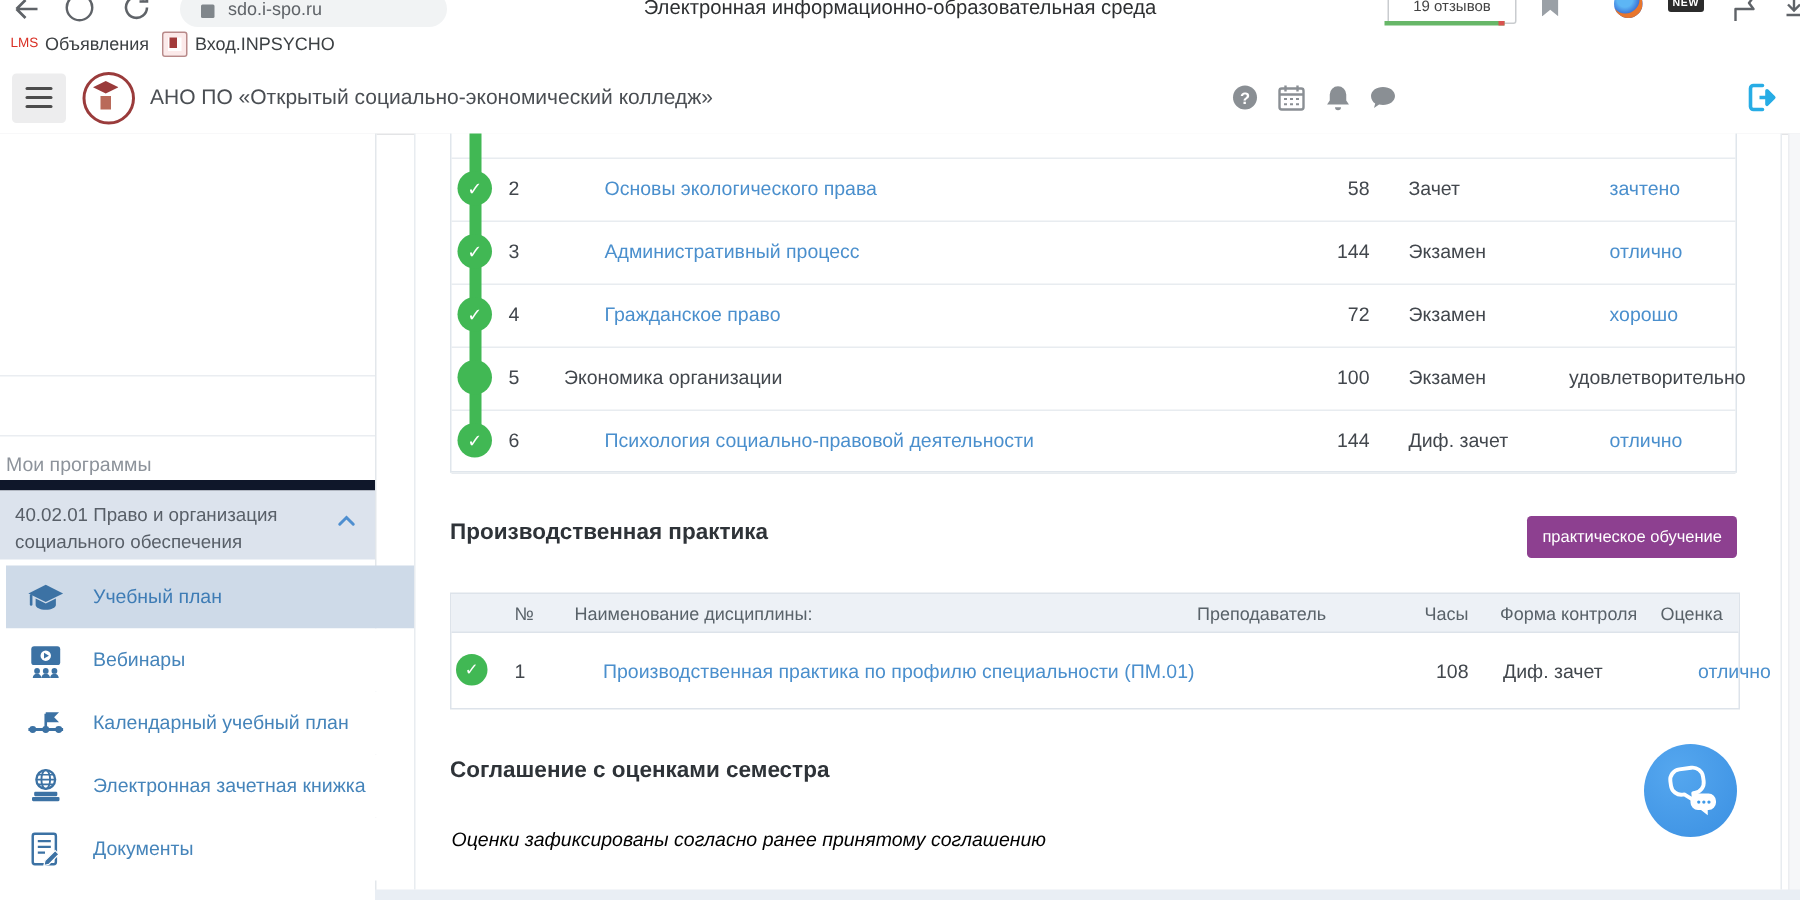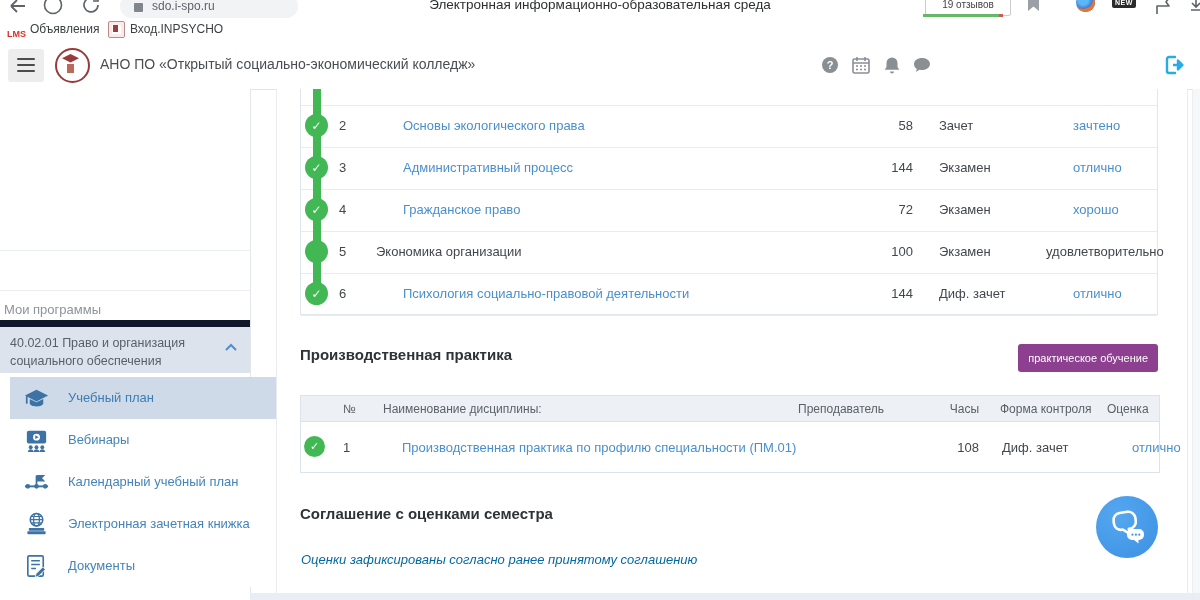--- a/index.html
+++ b/index.html
@@ -17,21 +17,21 @@
   #reviews-line{position:absolute;left:923px;top:14px;width:80px;height:3px;background:#67b768;}
   #reviews-line-red{position:absolute;left:999px;top:14px;width:4px;height:3px;background:#d9534f;}
   #ribbon-ic{position:absolute;left:1028px;top:-4px;width:11px;height:15px;background:#9aa0a6;
      clip-path:polygon(0 0,100% 0,100% 100%,50% 70%,0 100%);}
   #firefox-ic{position:absolute;left:1076px;top:-7px;width:19px;height:19px;border-radius:50%;
      background:radial-gradient(circle at 38% 35%,#5db6f5 0 30%,#2a52c8 70%,#122a80);box-shadow:inset -2px -3px 0 #e8762d;}
   #new-badge{position:absolute;left:1112px;top:-5px;background:#2b2b2b;color:#fff;font-size:7px;font-weight:bold;
      padding:4px 3px 2px 3px;border-radius:2px;letter-spacing:.5px;}
   
   #bookmarks{position:absolute;left:0;top:18px;width:1200px;height:24px;background:#fff;border-bottom:1px solid #ececec;}
-  #lms-ic{position:absolute;left:7px;top:11px;color:#d93025;font-size:9px;font-weight:bold;letter-spacing:0;}
+  #lms-ic{position:absolute;left:7px;top:5px;color:#d93025;font-size:9px;font-weight:normal;letter-spacing:0;}
   .bm-label{position:absolute;top:4px;font-size:12px;color:#3c4043;}
   #emblem-bm{position:absolute;left:108px;top:3px;width:15px;height:15px;border-radius:2px;background:#fff;
      border:1px solid #b98a8a;box-shadow:inset 0 0 0 3px #fceaea;}
   #emblem-bm i{position:absolute;left:4px;top:3px;width:5px;height:7px;background:#a23b3b;display:block;}
   
   #app-header{position:absolute;left:0;top:42px;width:1200px;height:47px;background:#fff;border-bottom:1px solid #e3e4e6;}
   #hamburger{position:absolute;left:8px;top:7px;width:36px;height:33px;background:#ededee;border-radius:3px;cursor:pointer;}
   #hamburger b{position:absolute;left:9px;width:18px;height:2.4px;background:#4c4c4c;border-radius:1px;}
   #logo{position:absolute;left:55px;top:6px;width:31px;height:31px;border-radius:50%;border:2px solid #9a3b3b;background:#fff;}
   #logo u{position:absolute;left:5px;top:4px;width:17px;height:12px;background:#9a3b3b;
@@ -41,21 +41,21 @@
   .hdr-ic{position:absolute;top:13px;width:20px;height:20px;fill:#8a8f94;stroke:#8a8f94;}
   #logout-ic{position:absolute;left:1162px;top:11px;width:24px;height:24px;}
   
   #sidebar{position:absolute;left:0;top:89px;width:250px;height:511px;background:#fff;border-right:1px solid #e3e7eb;}
   #sb-top-panel{position:absolute;left:0;top:0;width:250px;height:161px;border-bottom:1px solid #eaedf1;}
   #sb-section{position:absolute;left:0;top:201px;width:250px;height:37px;line-height:37px;padding-left:4px;box-sizing:border-box;
      font-size:13px;color:#8d939b;border-top:1px solid #eaedf1;border-bottom:7px solid #0f172a;}
   #sb-program{position:absolute;left:0;top:238px;width:250px;height:46px;background:#dce3ed;box-sizing:border-box;
      padding:7px 18px 0 10px;font-size:12.5px;line-height:1.45;color:#585f68;cursor:pointer;}
   #sb-chevron{position:absolute;right:13px;top:16px;width:12px;height:8px;}
-  .sb-item{position:absolute;left:10px;width:298px;height:42px;cursor:pointer;background:#fff;}
+  .sb-item{position:absolute;left:4px;width:298px;height:42px;cursor:pointer;background:#fff;}
   .sb-item.active{background:#cedae8;}
   .sb-item .ic{position:absolute;left:13px;top:8px;width:27px;height:27px;}
   .sb-item .lbl{position:absolute;left:58px;top:13px;font-size:13px;color:#4584ba;}
   
   #card{position:absolute;left:276px;top:89px;width:910px;height:504px;background:#fff;
      border-left:1px solid #e8ecf0;border-right:1px solid #e8ecf0;}
   #bottom-strip{position:absolute;left:250px;top:593px;width:950px;height:7px;background:#e9eef4;}
   #scroll-rail{position:absolute;left:1192px;top:89px;width:8px;height:511px;background:#f6f7f9;border-left:1px solid #eceef1;}
   
   #sem-table{position:absolute;left:300px;top:89px;width:858px;height:226px;box-sizing:border-box;
@@ -90,21 +90,21 @@
   .pcell.num{left:42px;color:#42474d;}
   .pcell.name{left:74px;}
   .pcell.hours{left:630px;width:48px;text-align:right;color:#42474d;}
   .pcell.form{left:701px;color:#42474d;}
   .pcell.grade{left:804px;}
   #practice-dot{position:absolute;left:3px;top:14px;width:21px;height:21px;border-radius:50%;background:#41b854;
      display:flex;align-items:center;justify-content:center;}
   #practice-dot::after{content:"✓";color:#fff;font-size:11px;font-weight:bold;}
   
   #agreement-heading{position:absolute;left:300px;top:505px;font-size:15px;font-weight:bold;color:#2e3338;}
-  #agreement-note{position:absolute;left:301px;top:552px;font-size:13px;font-style:italic;color:#0369a1;}
+  #agreement-note{position:absolute;left:301px;top:552px;font-size:13px;font-style:italic;color:#000000;}
   
   #chat-fab{position:absolute;left:1096px;top:496px;width:62px;height:62px;border-radius:50%;cursor:pointer;
      background:radial-gradient(circle at 35% 30%,#55a7ef,#3b90e2);}
   #chat-fab svg{position:absolute;left:11px;top:13px;}
 </style>
 </head>
 <body>
 
 <div id="screen">
 

